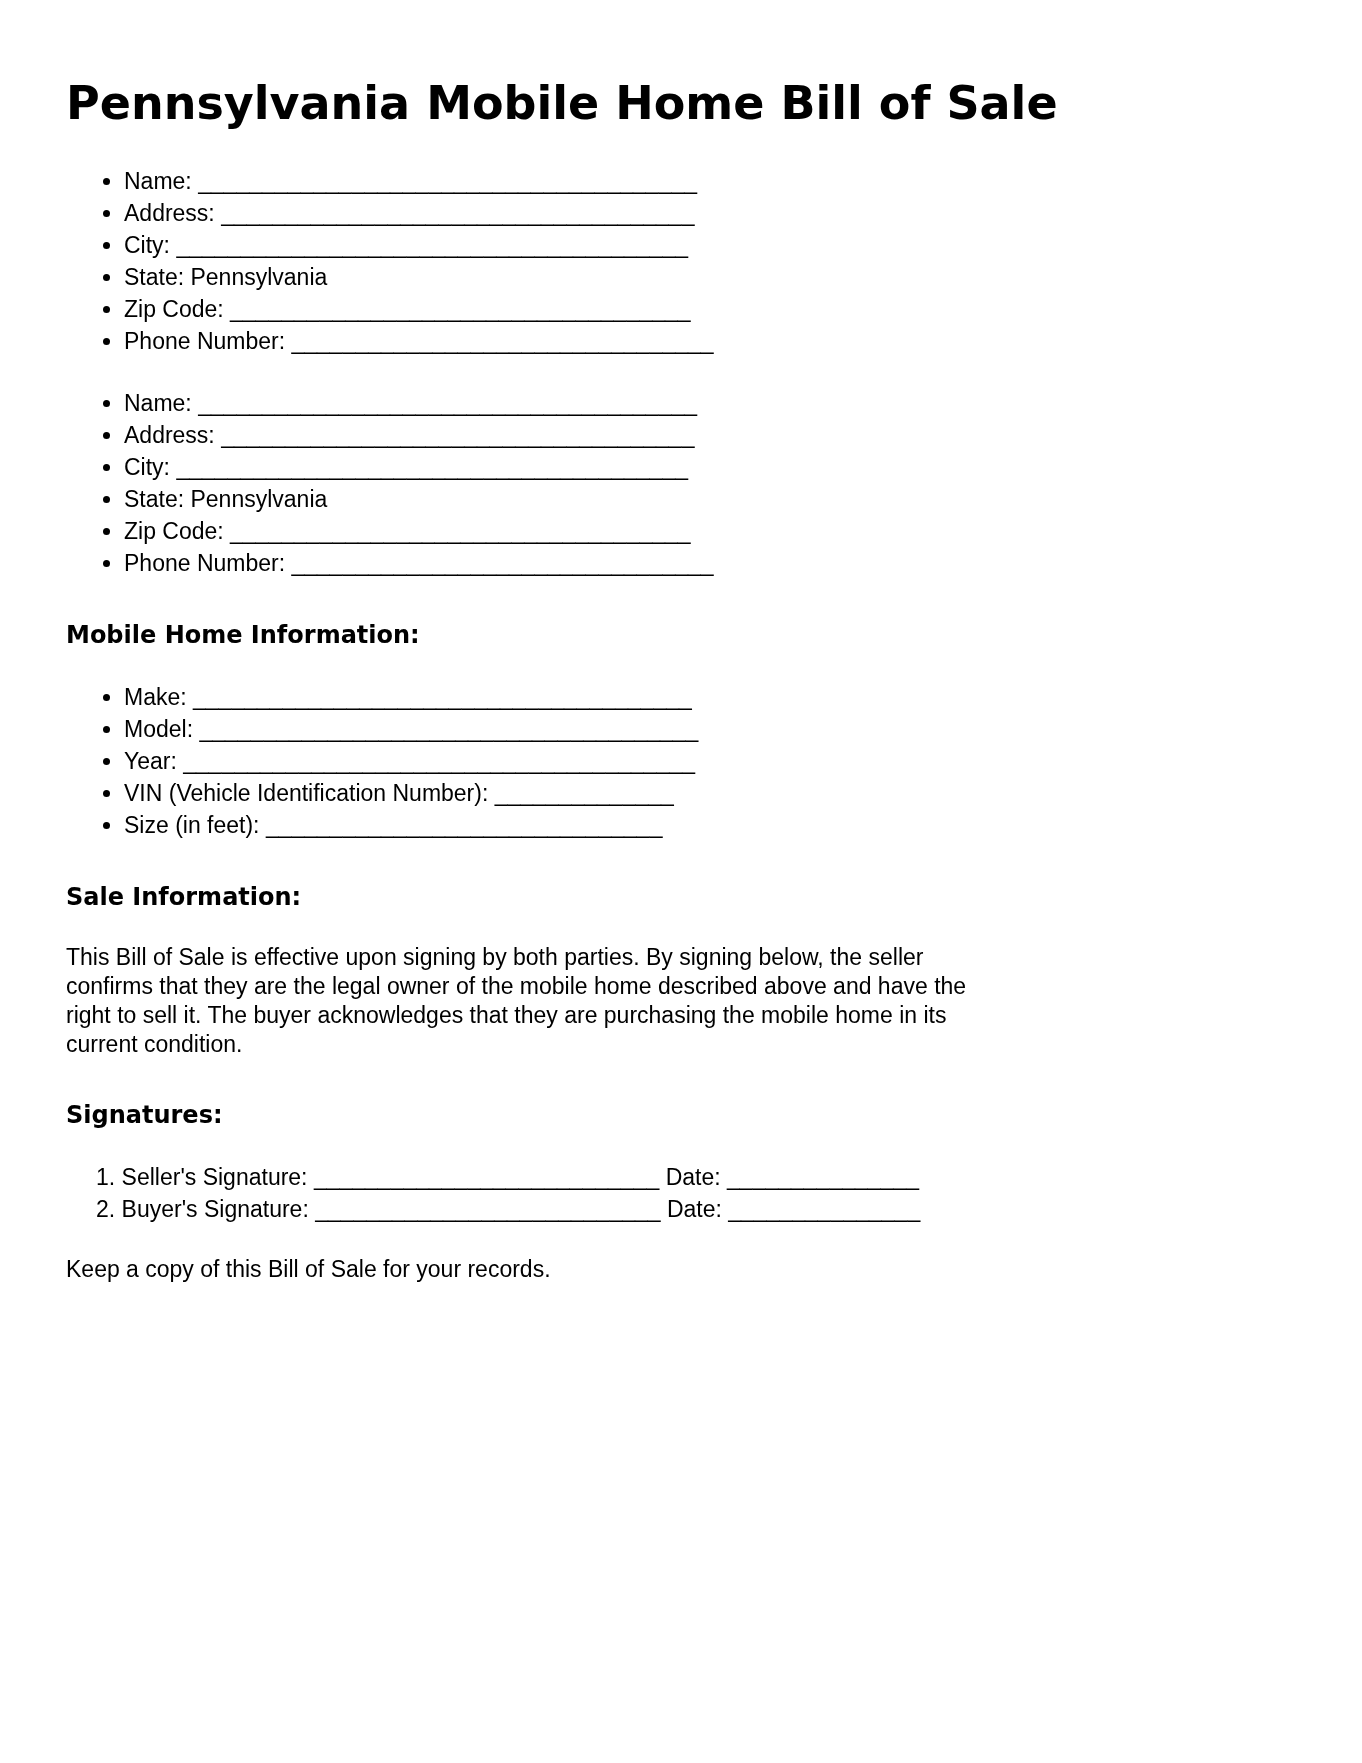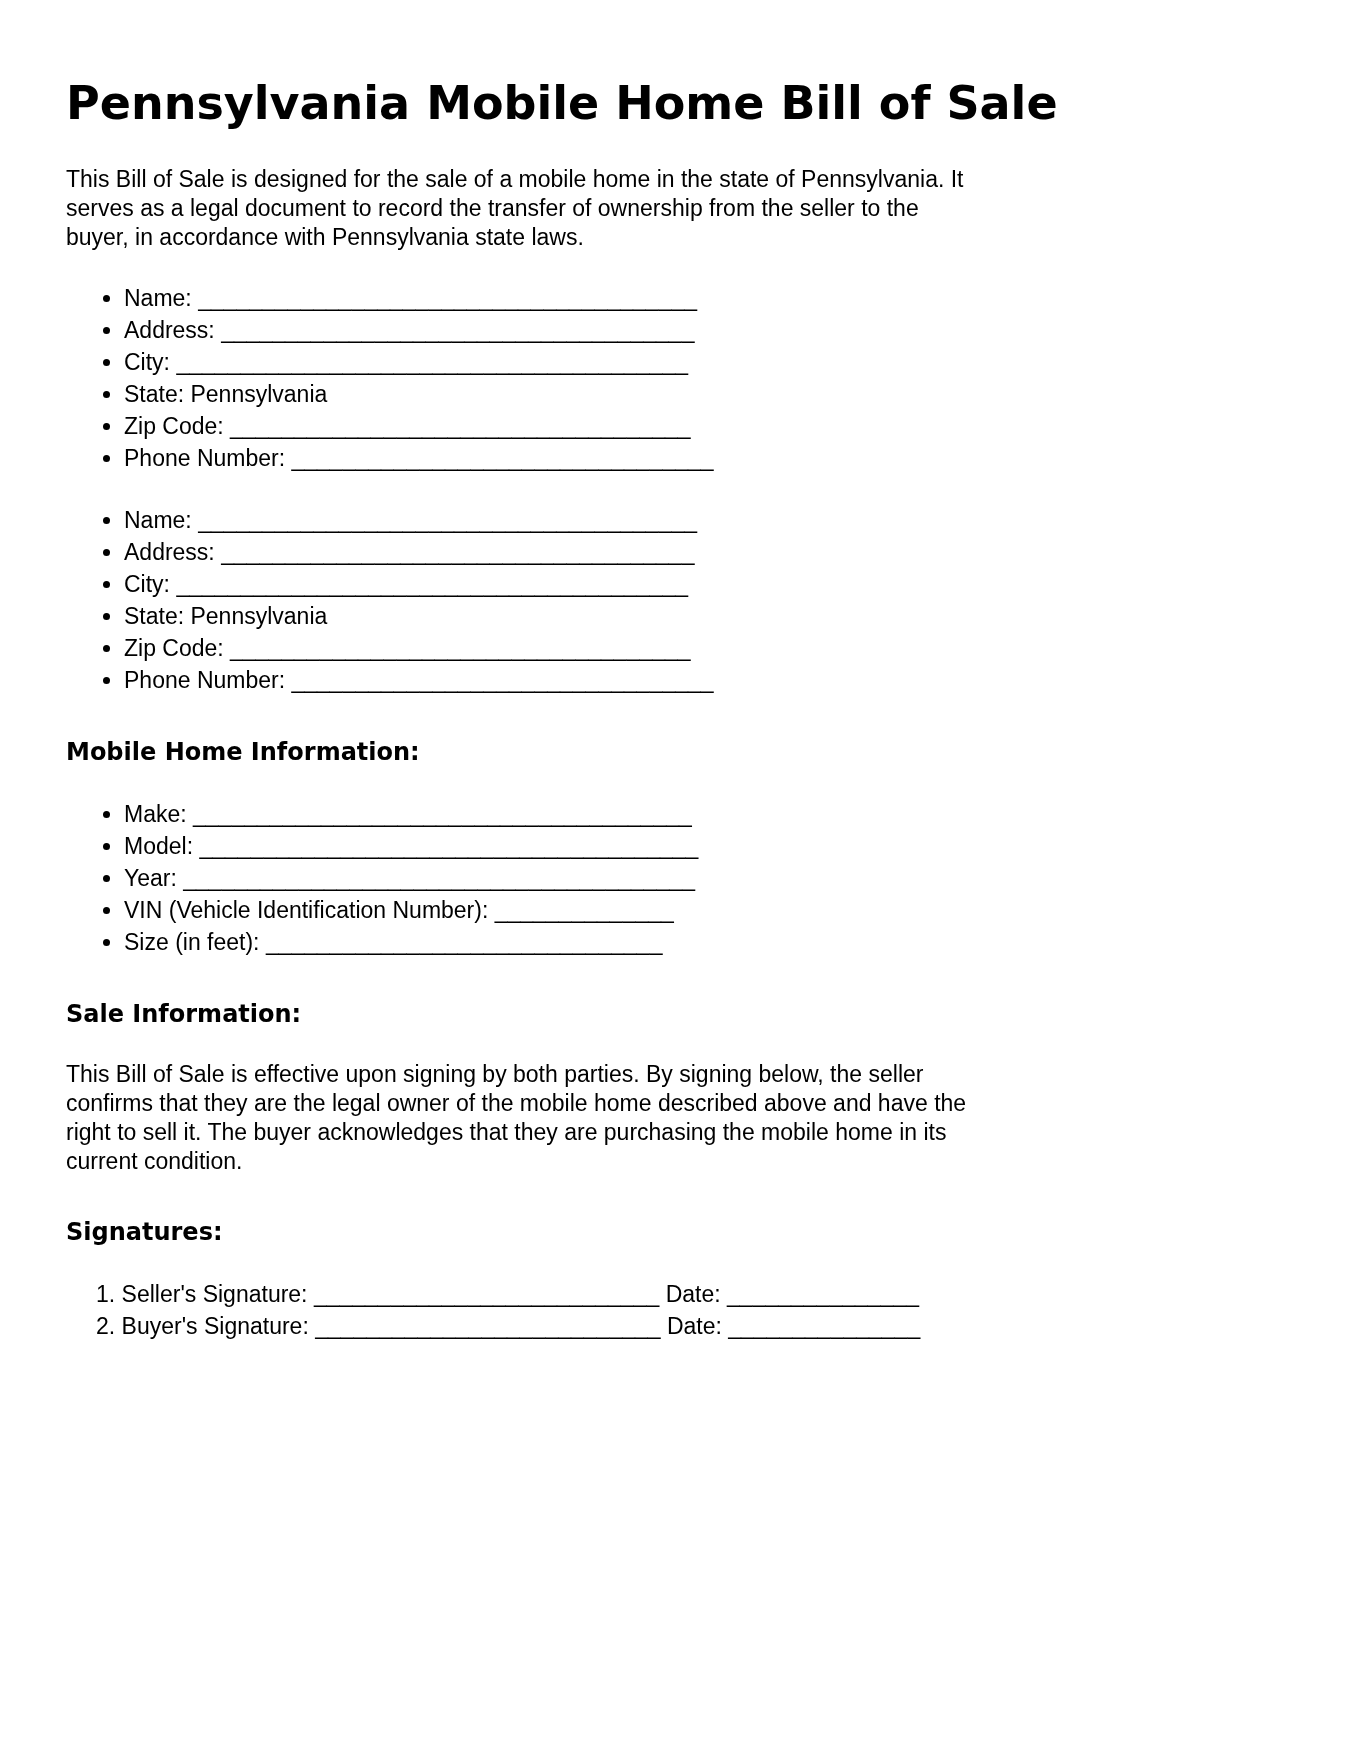--- a/index.html
+++ b/index.html
@@ -60,23 +60,20 @@
     color: #3b82f6;
   }
 </style>
 </head>
 <body>
 
 <div class="page">
 
   <h1 class="doc-title">Pennsylvania Mobile Home Bill of Sale</h1>
 
-  <p class="doc-par intro">This Bill of Sale is designed for the sale of a mobile home in the state of Pennsylvania. It
-serves as a legal document to record the transfer of ownership from the seller to the
-buyer, in accordance with Pennsylvania state laws.</p>
 
   <ul class="field-list">
     <li><span>Name: </span><span class="blank-line">_______________________________________</span></li>
     <li><span>Address: </span><span class="blank-line">_____________________________________</span></li>
     <li><span>City: </span><span class="blank-line">________________________________________</span></li>
     <li><span>State: Pennsylvania</span><span class="blank-line"></span></li>
     <li><span>Zip Code: </span><span class="blank-line">____________________________________</span></li>
     <li><span>Phone Number: </span><span class="blank-line">_________________________________</span></li>
   </ul>
 

